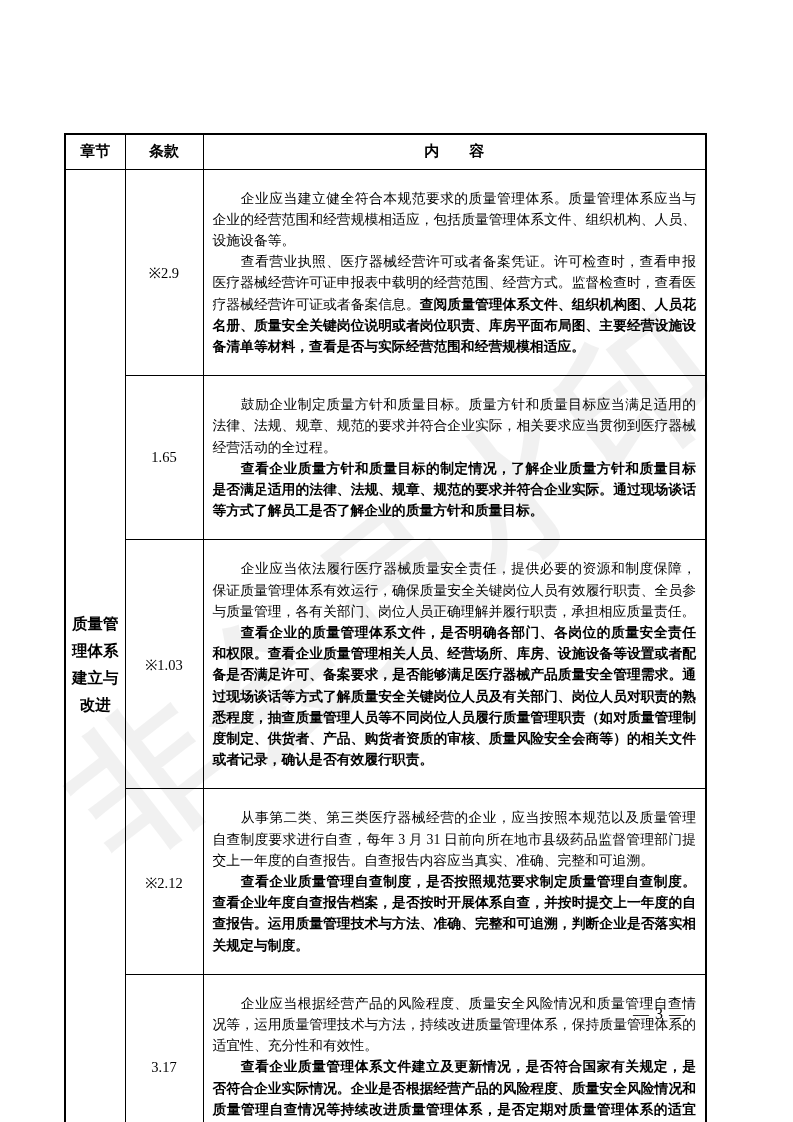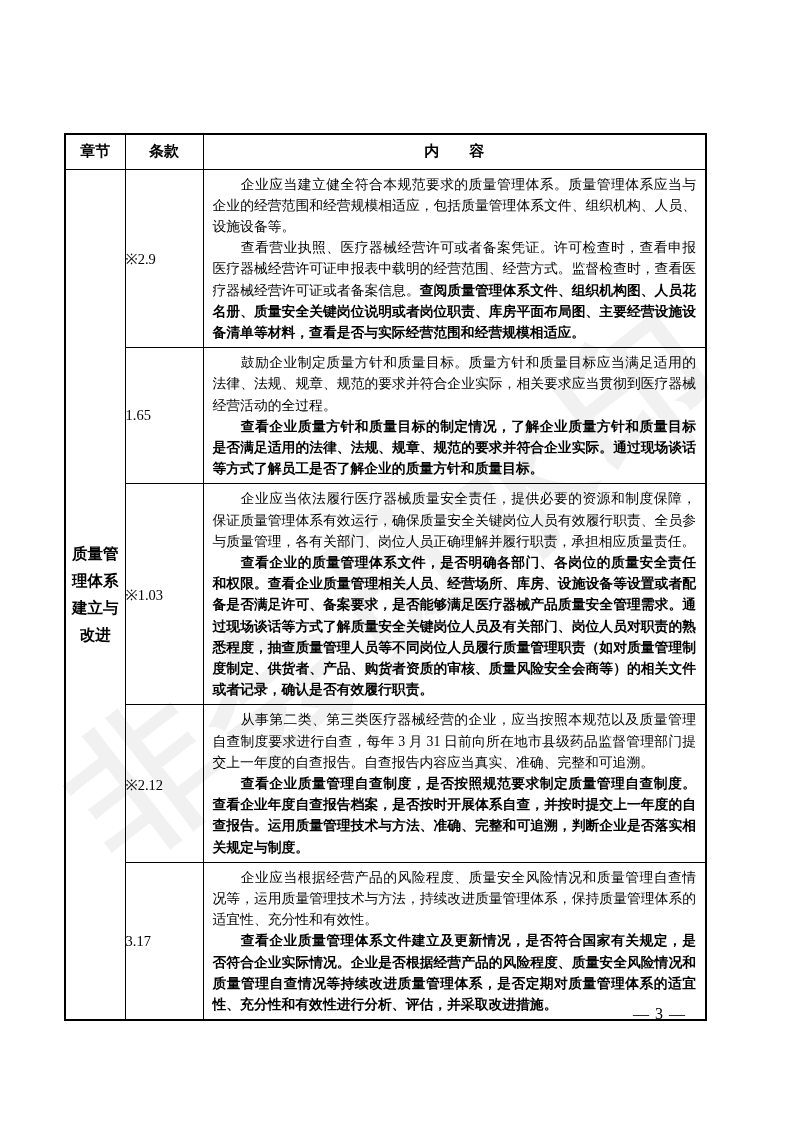--- a/index.html
+++ b/index.html
@@ -55,27 +55,28 @@
     font-size:15.5px;
   }
   .chapter-text {
     width:3.15em;
     margin:12px auto;
     line-height:27px;
     word-break:break-all;
     text-align:center;
   }
   td.clause-cell {
+    text-align:center;
     vertical-align:middle;
     font-size:14.5px;
     margin-left:16px;
   }
   td.content-cell {
     vertical-align:middle;
-    padding:4px 9px;
+    padding:18px 9px;
     font-size:13.8px;
     line-height:21.2px;
     text-align:justify;
     overflow:hidden;
   }
   p.para {
     text-indent:2.05em;
     margin:0;
   }
   .run-bold { font-weight:bold; }

